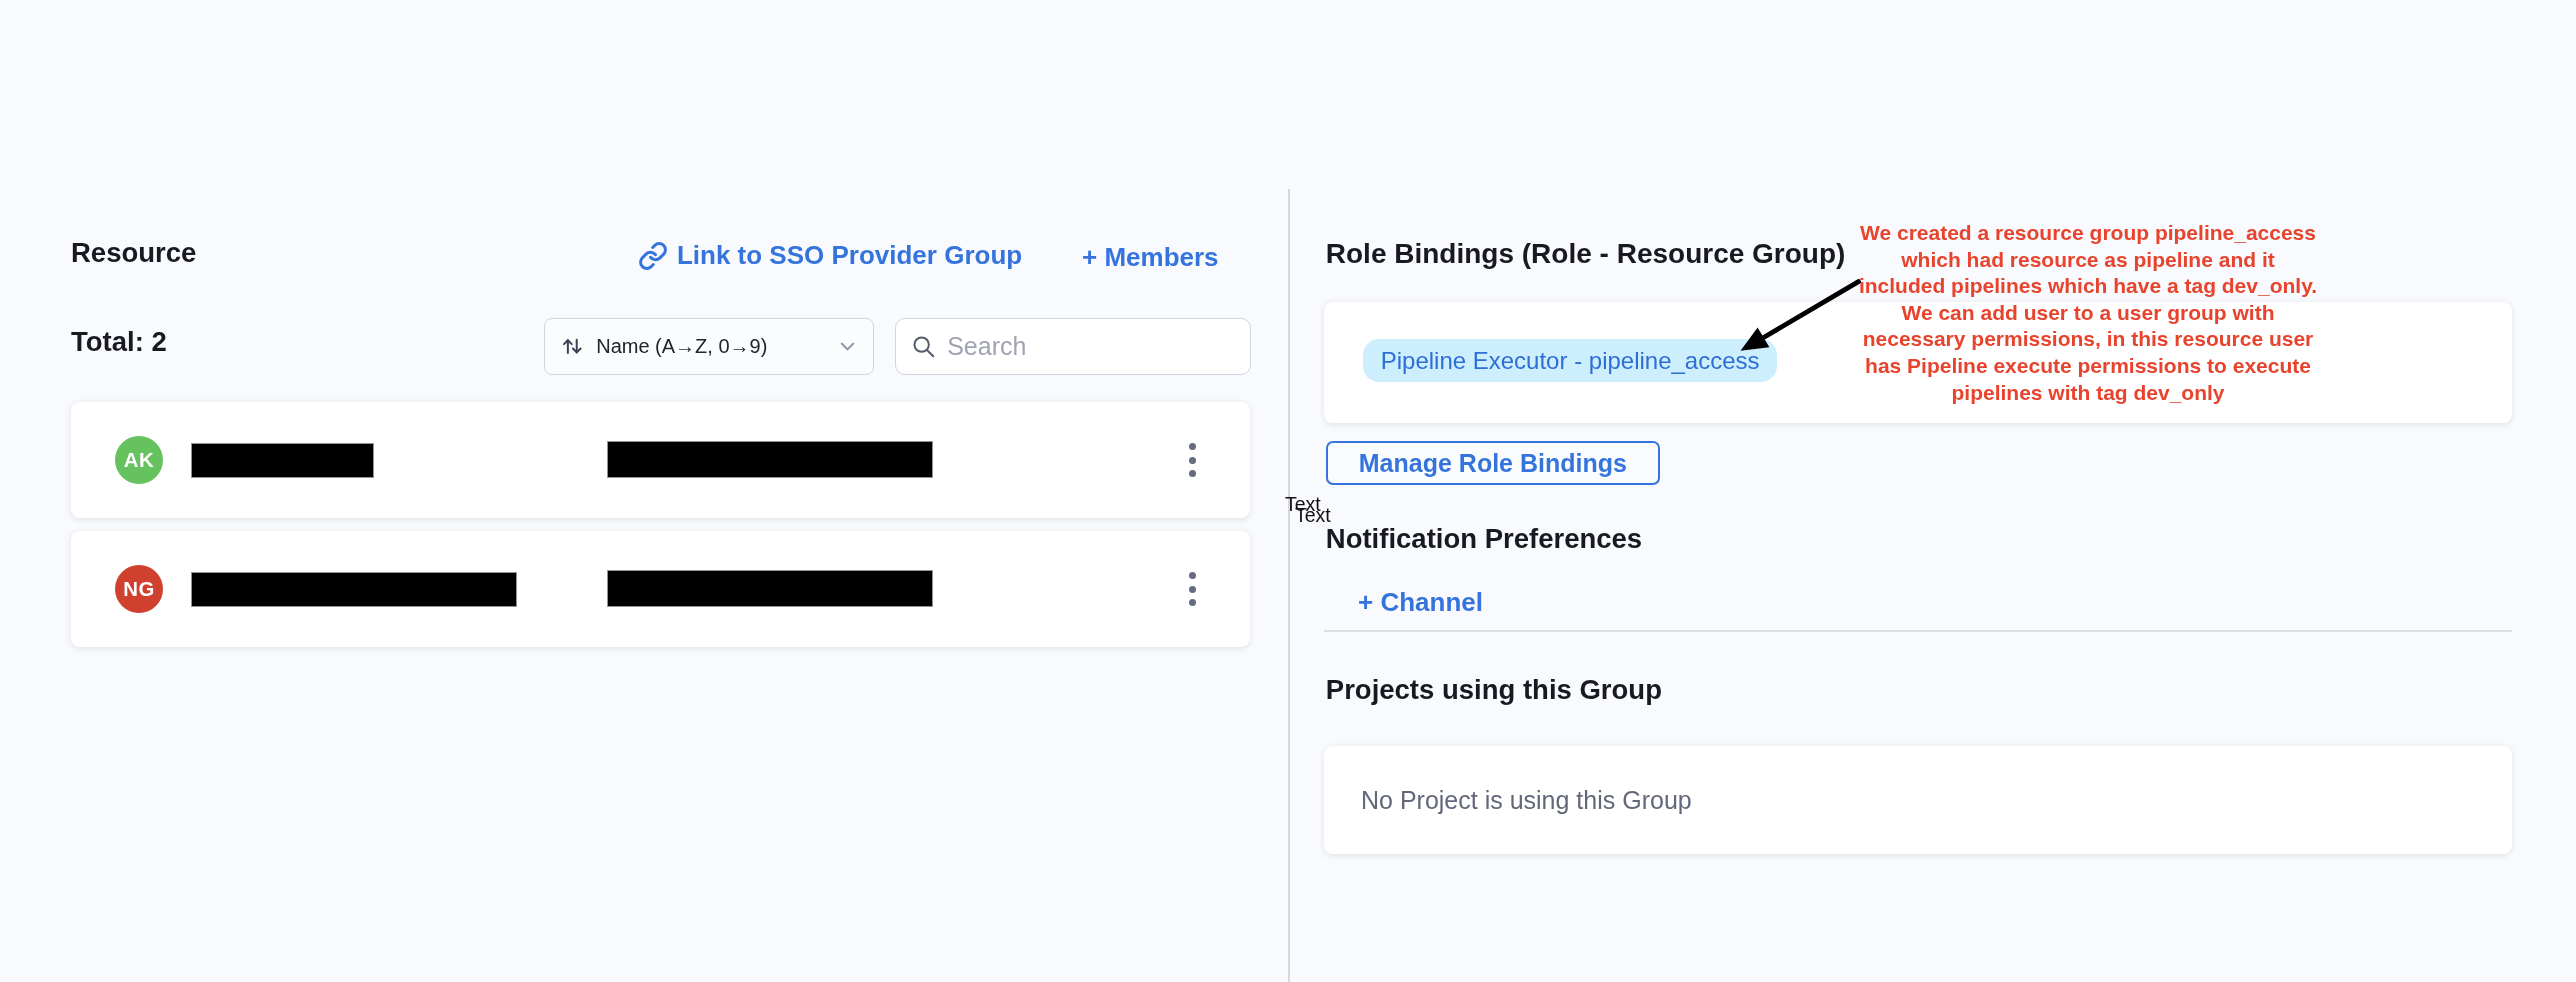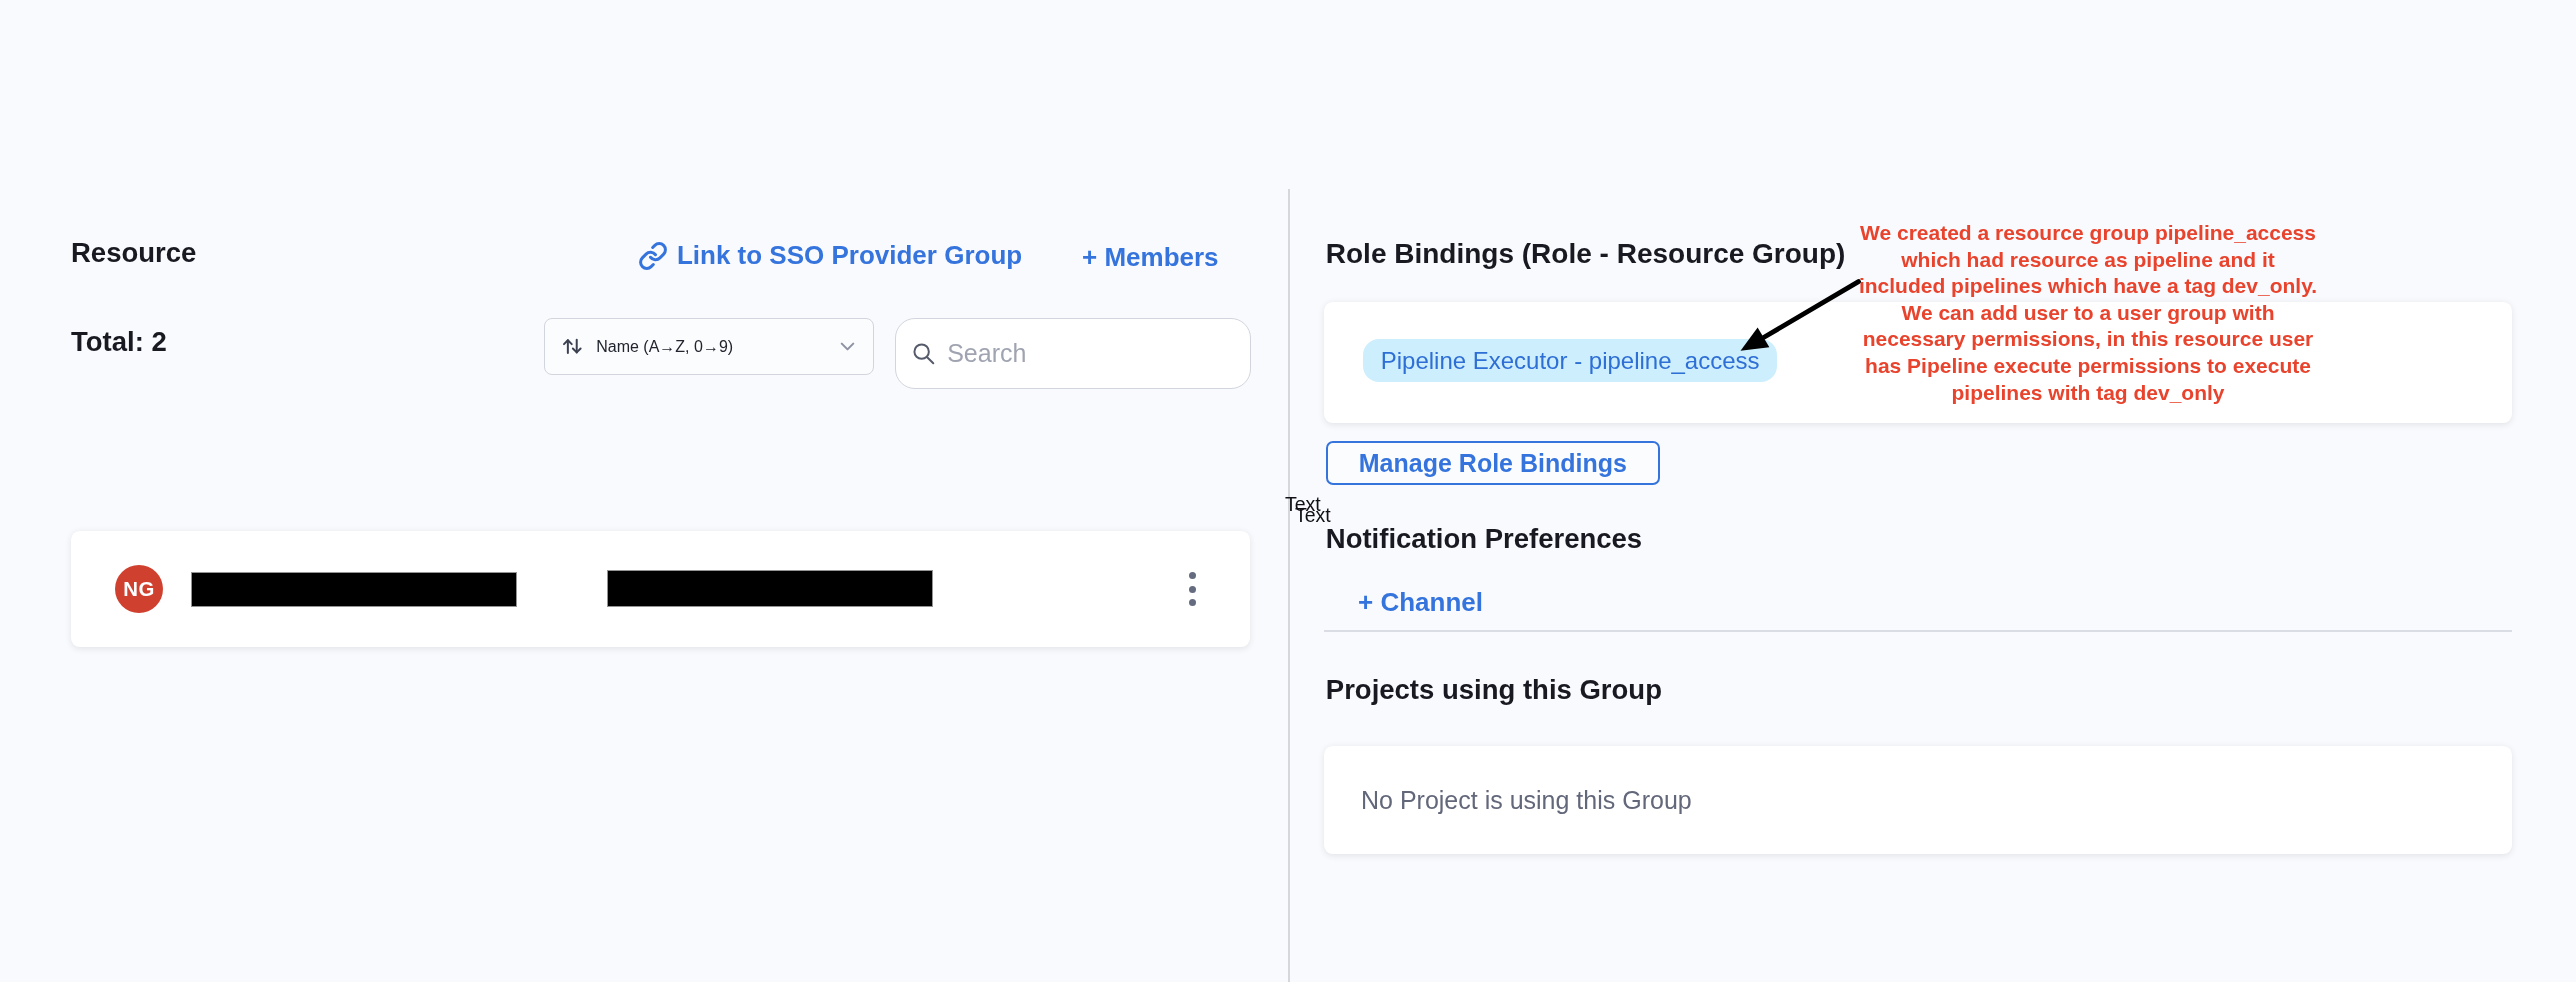--- a/index.html
+++ b/index.html
@@ -29,23 +29,23 @@
   .members-heading { position:absolute; left:0; top:48px; }
   .link-btn { display:flex; align-items:center; gap:8.9px; color:var(--accent,#3574dd);
               font-size:26px; font-weight:bold; cursor:pointer; white-space:nowrap; }
   .sso-link { position:absolute; left:567px; top:51px; }
   .add-members { position:absolute; left:1011px; top:53px; }
   .total-label { position:absolute; left:0; top:137px; font-size:27.5px; font-weight:bold; }
 
   .sort-control { position:absolute; left:473px; top:129px; width:330px; height:57px;
                   background:#fbfcfe; border:1.8px solid #d2d5de; border-radius:8px;
                   display:flex; align-items:center; padding:0 14px; gap:10.6px; cursor:pointer; }
-  .sort-label { font-size:16px; color:#22242e; font-weight:500; flex:1; white-space:nowrap; }
-  .search-box { position:absolute; left:824px; top:129px; width:356px; height:71px;
-                background:#ffffff; border:1.8px solid #d2d5de; border-radius:20px;
+  .sort-label { font-size:20px; color:#22242e; font-weight:500; flex:1; white-space:nowrap; }
+  .search-box { position:absolute; left:824px; top:129px; width:356px; height:57px;
+                background:#ffffff; border:1.8px solid #d2d5de; border-radius:10px;
                 display:flex; align-items:center; padding:0 14px; gap:10.6px; }
   .search-box input { border:none; outline:none; flex:1; font-size:25px;
                       font-family:inherit; color:#22242e; background:transparent; min-width:0; }
   .search-box input::placeholder { color:#a0a4b1; }
 
   .member-card { position:absolute; left:0; width:1179px; height:116px; background:#fff;
                  border-radius:8.9px; box-shadow:0 1.8px 6.2px rgba(33,36,60,.10); }
   .member-card.row-0 { top:213px; }
   .member-card.row-1 { top:342px; }
   .avatar { position:absolute; left:44px; top:34px; width:48px; height:48px; border-radius:50%;
@@ -142,20 +142,30 @@
     <div class="search-box">
       <span>
         <svg width="26.6" height="26.6" viewBox="0 0 24 24" fill="none" stroke="#565b6b" stroke-width="1.8" stroke-linecap="round">
           <circle cx="10.5" cy="10.5" r="6.5"></circle>
             <line x1="15.5" y1="15.5" x2="21" y2="21"></line>
         </svg>
       </span>
       <input type="text" placeholder="Search" style="">
     </div>
 
+    <div class="member-card row-0">
+      <div class="avatar" style="background: rgb(102, 194, 95);">AK</div>
+      <div class="bar bar-name"></div>
+      <div class="bar bar-email"></div>
+      <div class="kebab">
+          <i></i>
+          <i></i>
+          <i></i>
+        </div>
+    </div>
 
     <div class="member-card row-1">
       <div class="avatar" style="background: rgb(208, 64, 47);">NG</div>
       <div class="bar bar-name"></div>
       <div class="bar bar-email"></div>
       <div class="kebab">
           <i></i>
           <i></i>
           <i></i>
         </div>

